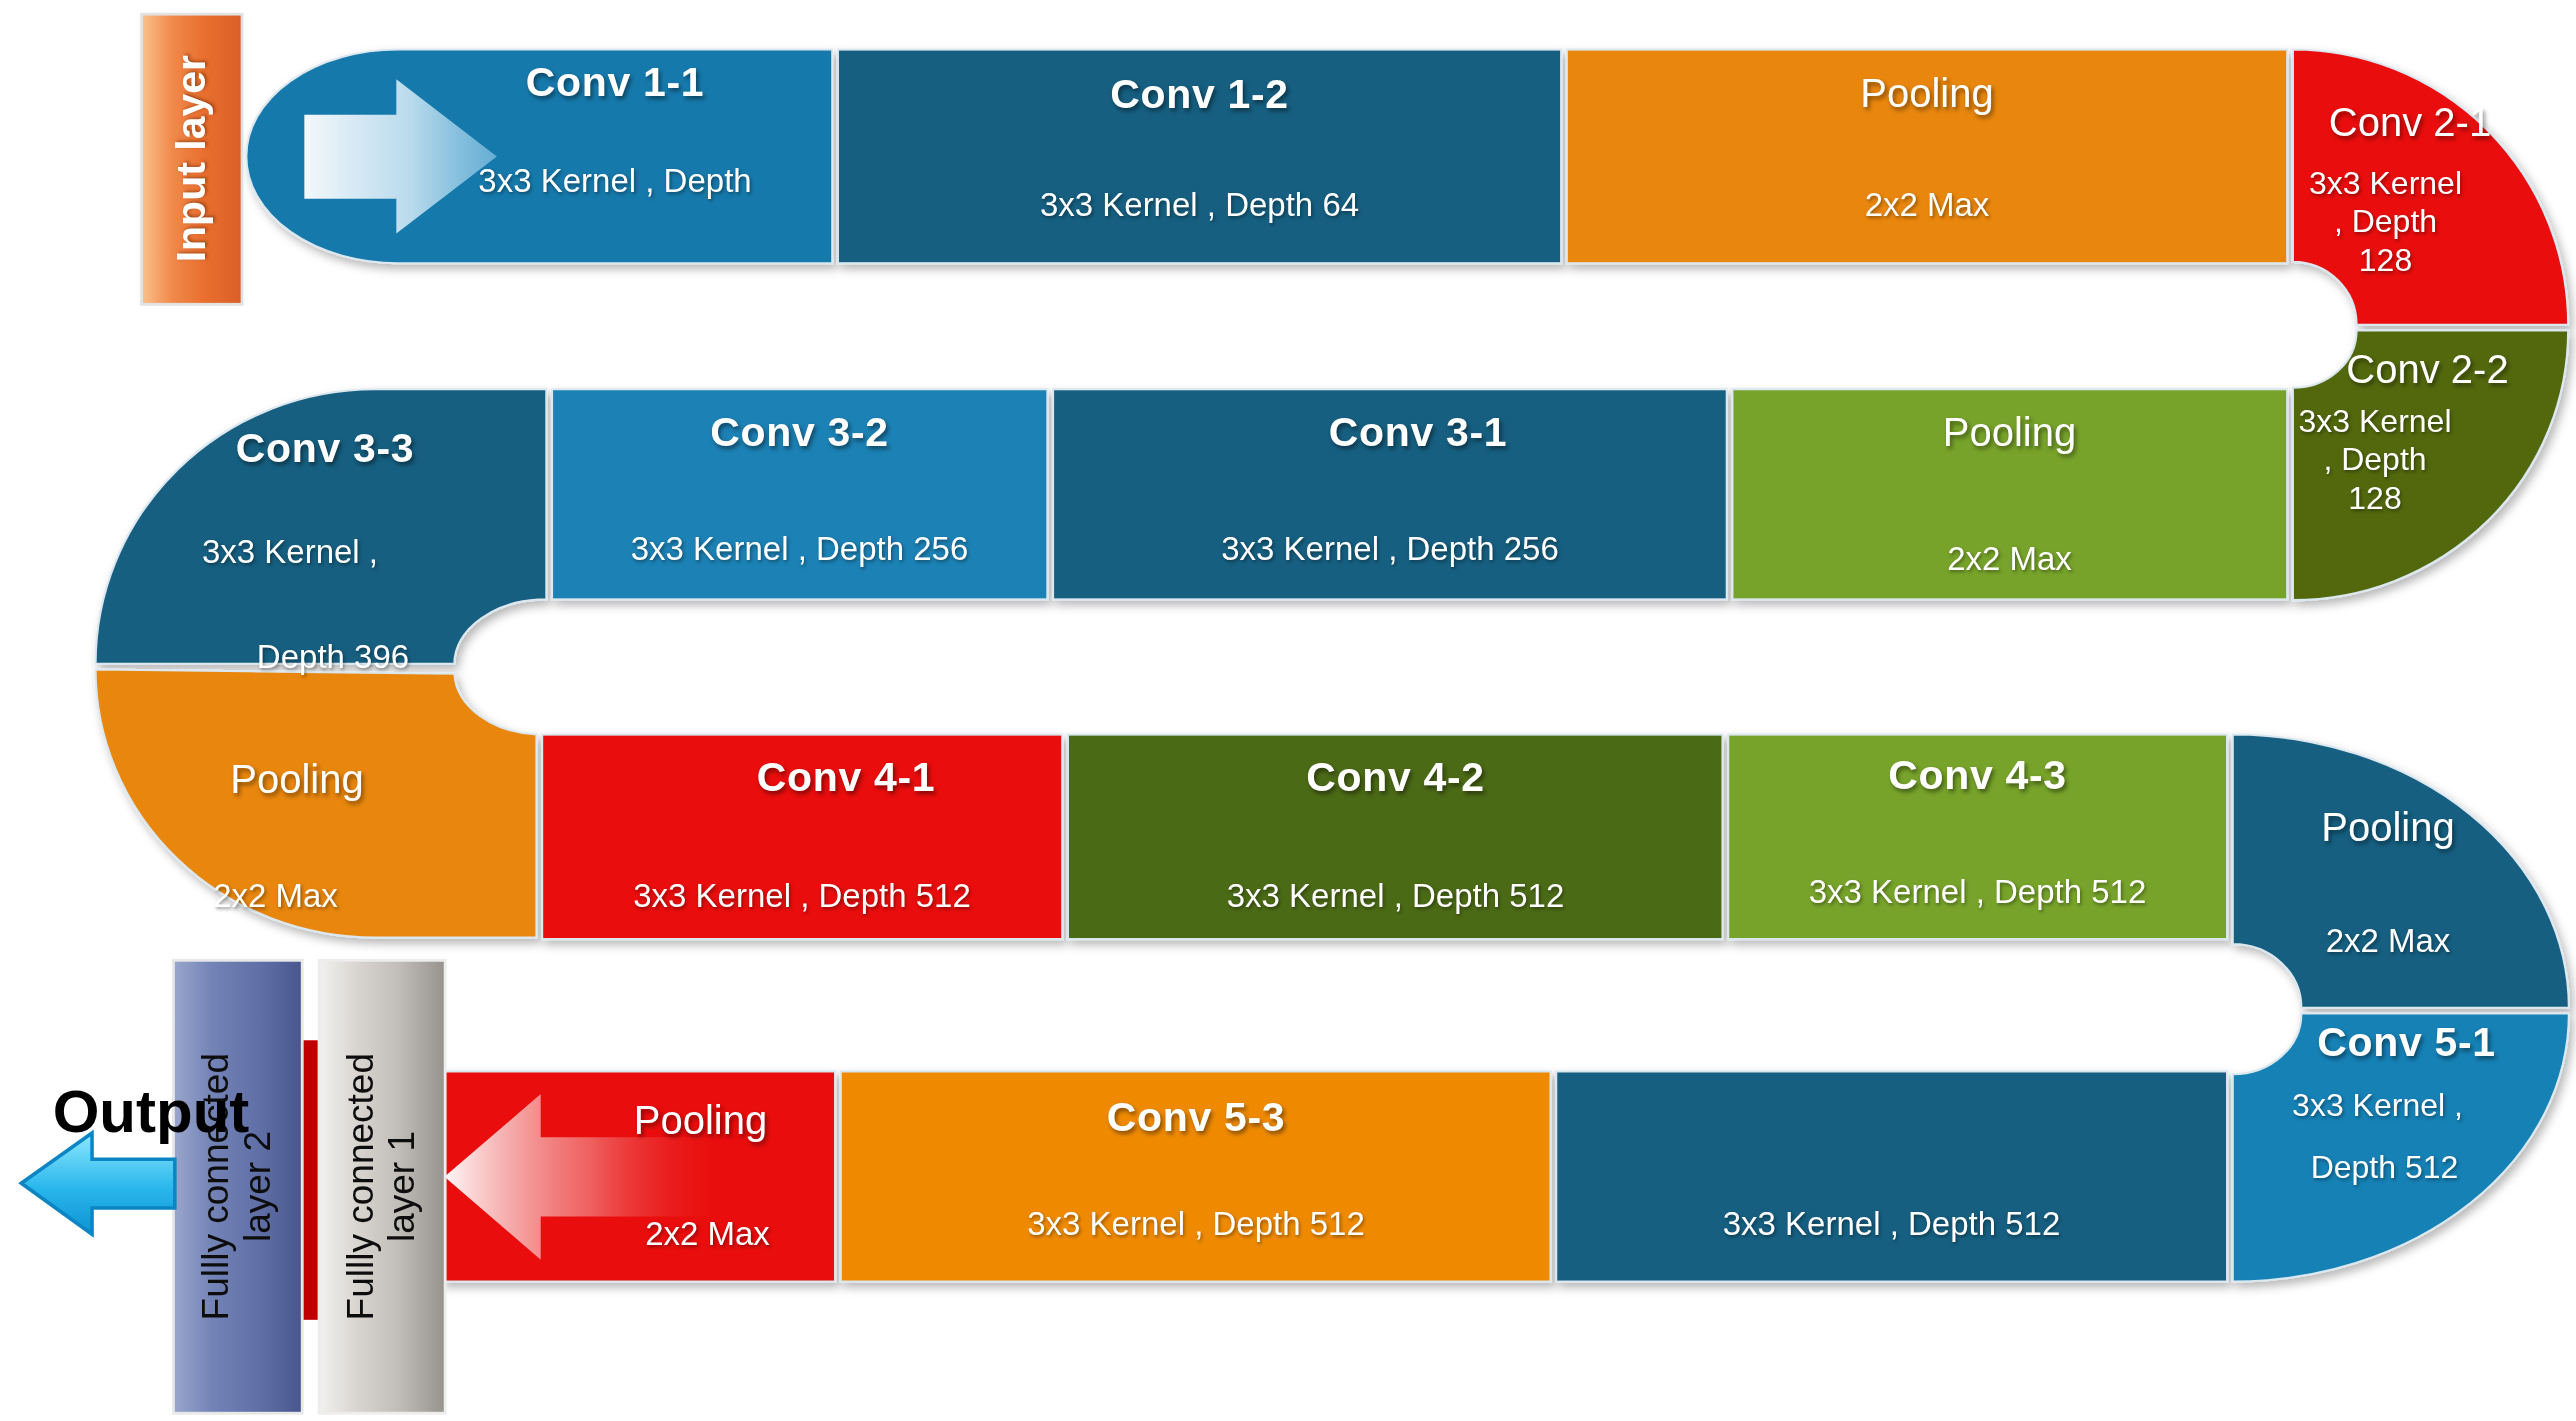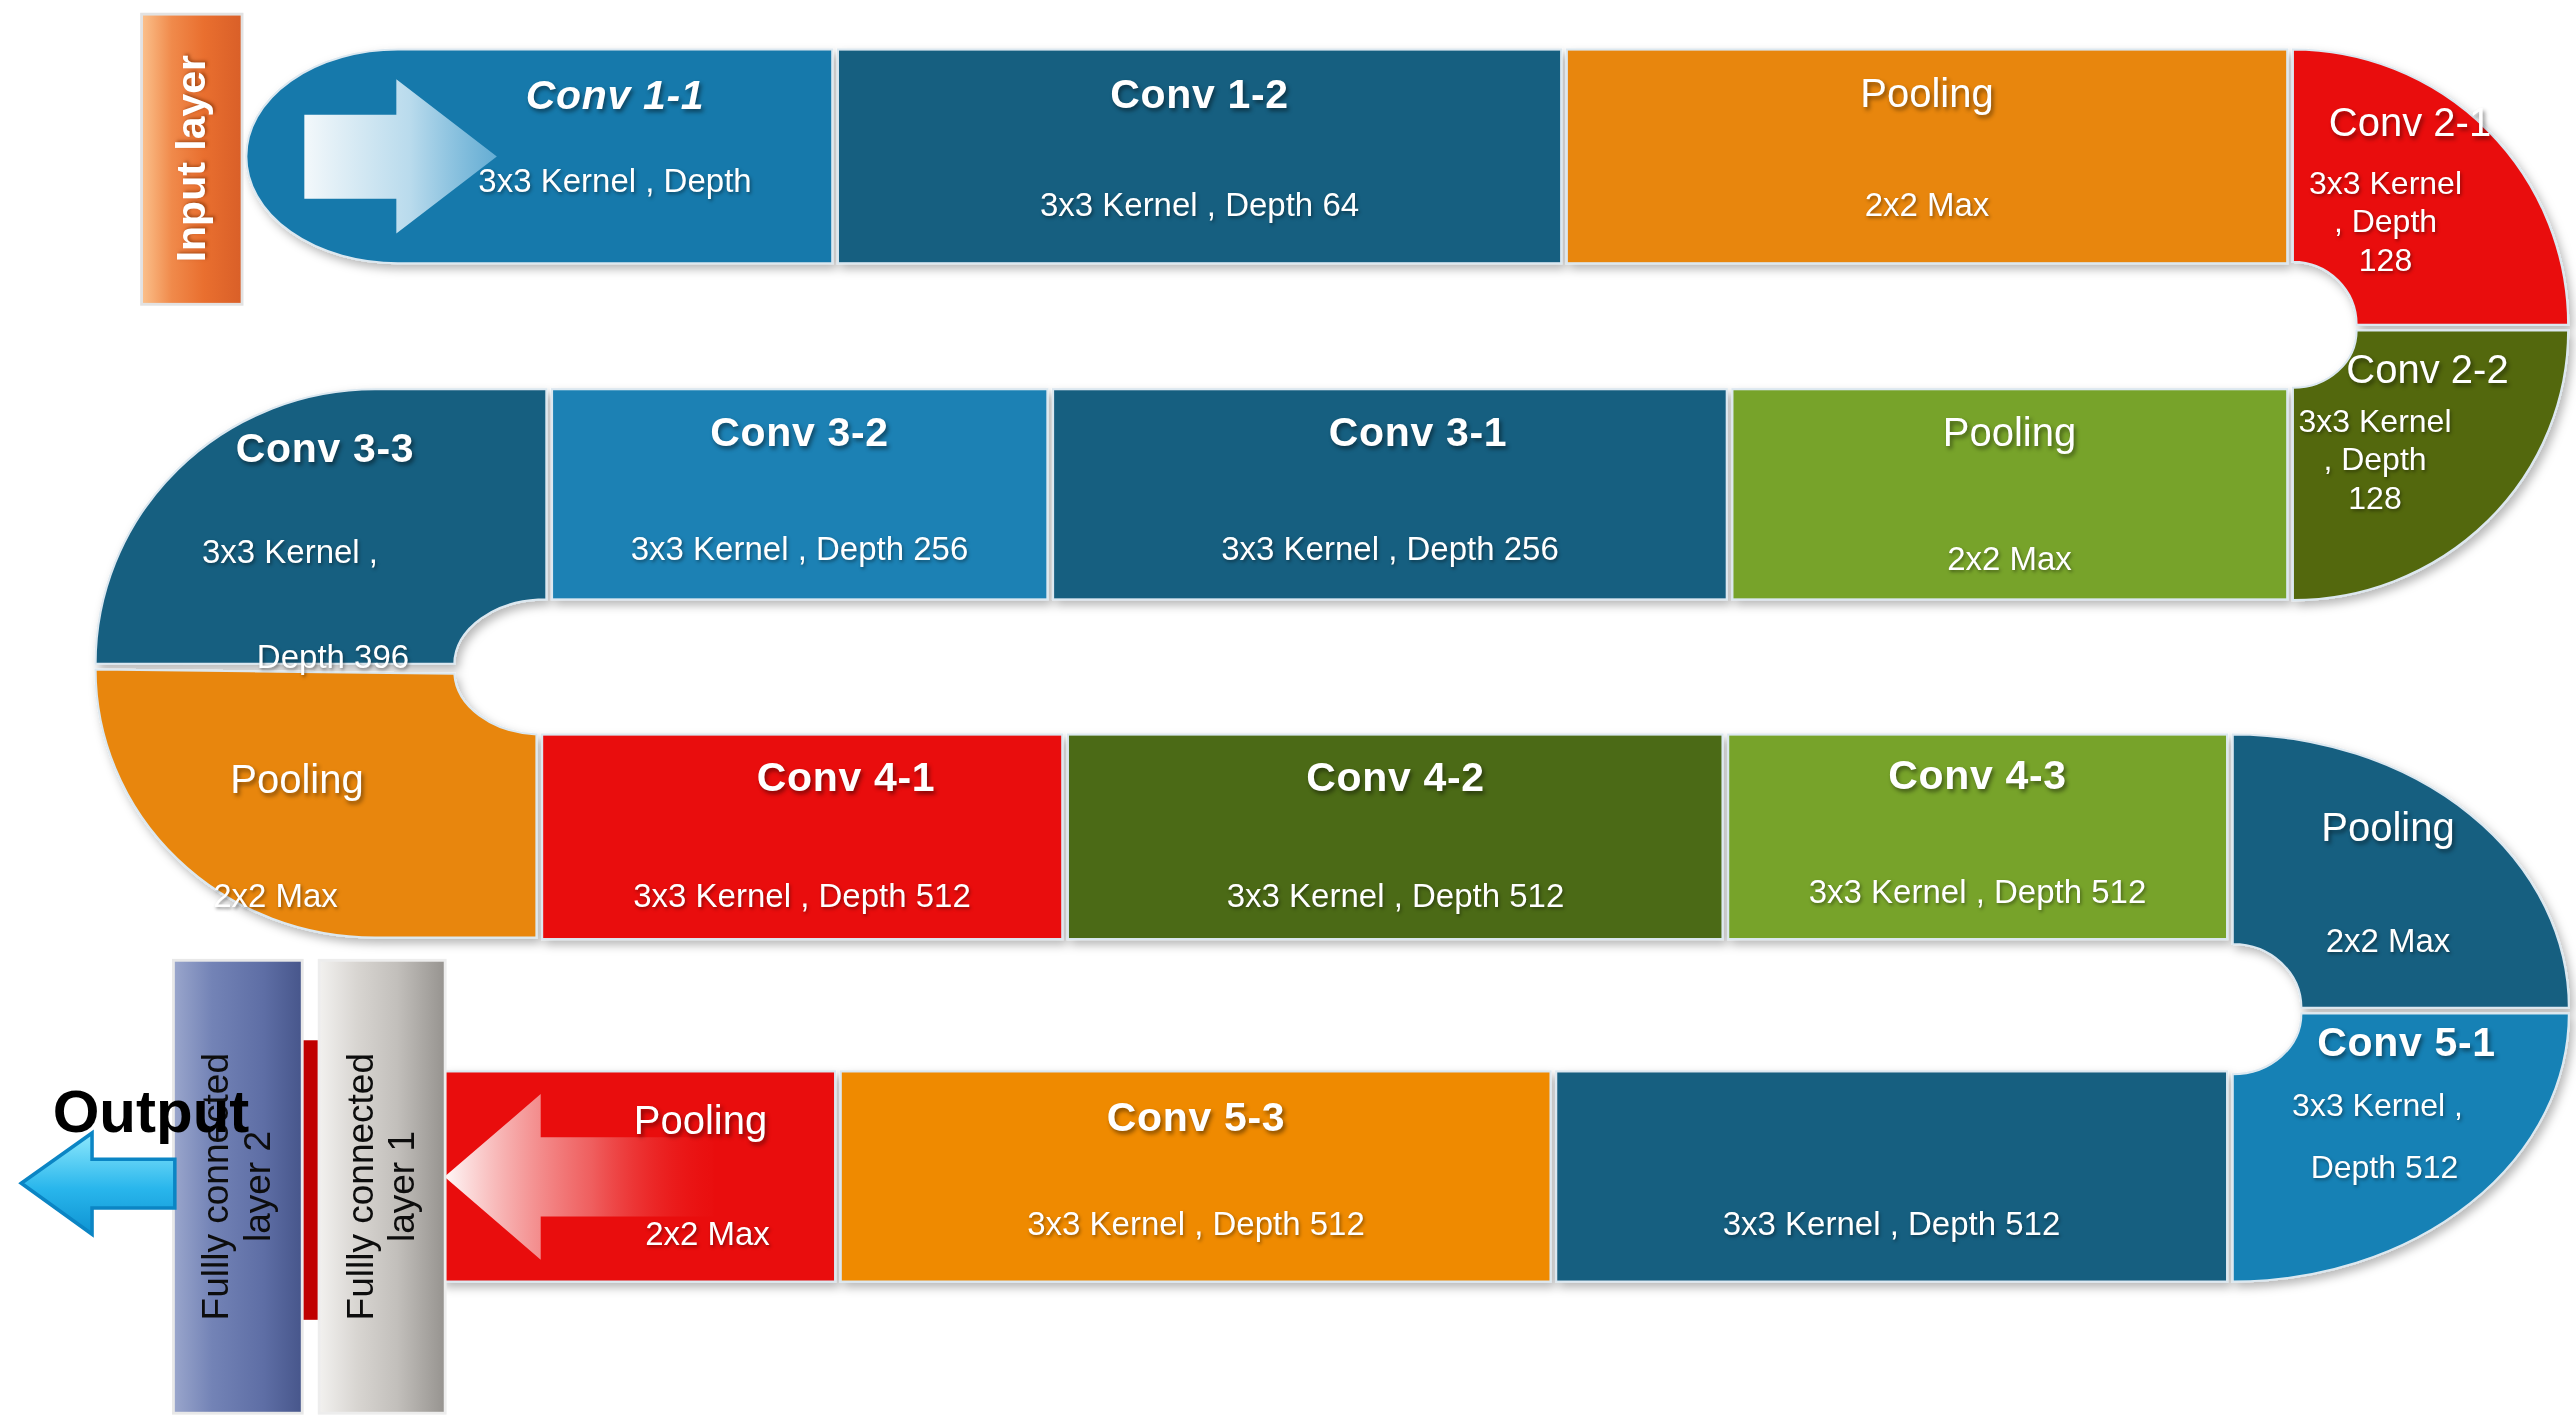--- a/index.html
+++ b/index.html
@@ -147,21 +147,21 @@
 
     <rect fill="url(#gInput)" x="200" y="20" width="142" height="410" stroke="#E2E2E2" stroke-width="4"></rect>
 
     <rect fill="url(#gFC2)" x="245" y="1357" width="182" height="640" stroke="#E8E8E8" stroke-width="4"></rect>
     <rect x="429" y="1470" width="20" height="395" fill="#C00000"></rect>
     <rect fill="url(#gFC1)" x="451" y="1357" width="178" height="640" stroke="#EDEDED" stroke-width="4"></rect>
 
     <polygon fill="url(#gArrowCyan)" stroke="#0B85C4" stroke-width="5" points="30,1672 130,1601 130,1638 247,1638 247,1707 130,1707 130,1744"></polygon>
   </svg>
 
-  <div class="label" style="left:410px; top:72px; width:410px;font-style:italic;">
+  <div class="label" style="left:410px; top:59px; width:410px;">
     <div class="title">Conv 1-1</div>
   </div>
   <div class="label sub" style="left:410px; top:161px; width:410px;">
     <div>3x3 Kernel , Depth</div>
   </div>
 
   <div class="label" style="left:838px; top:71px; width:723px;">
     <div class="title">Conv 1-2</div>
   </div>
   <div class="label sub" style="left:838px; top:185px; width:723px;">3x3 Kernel , Depth 64</div>

